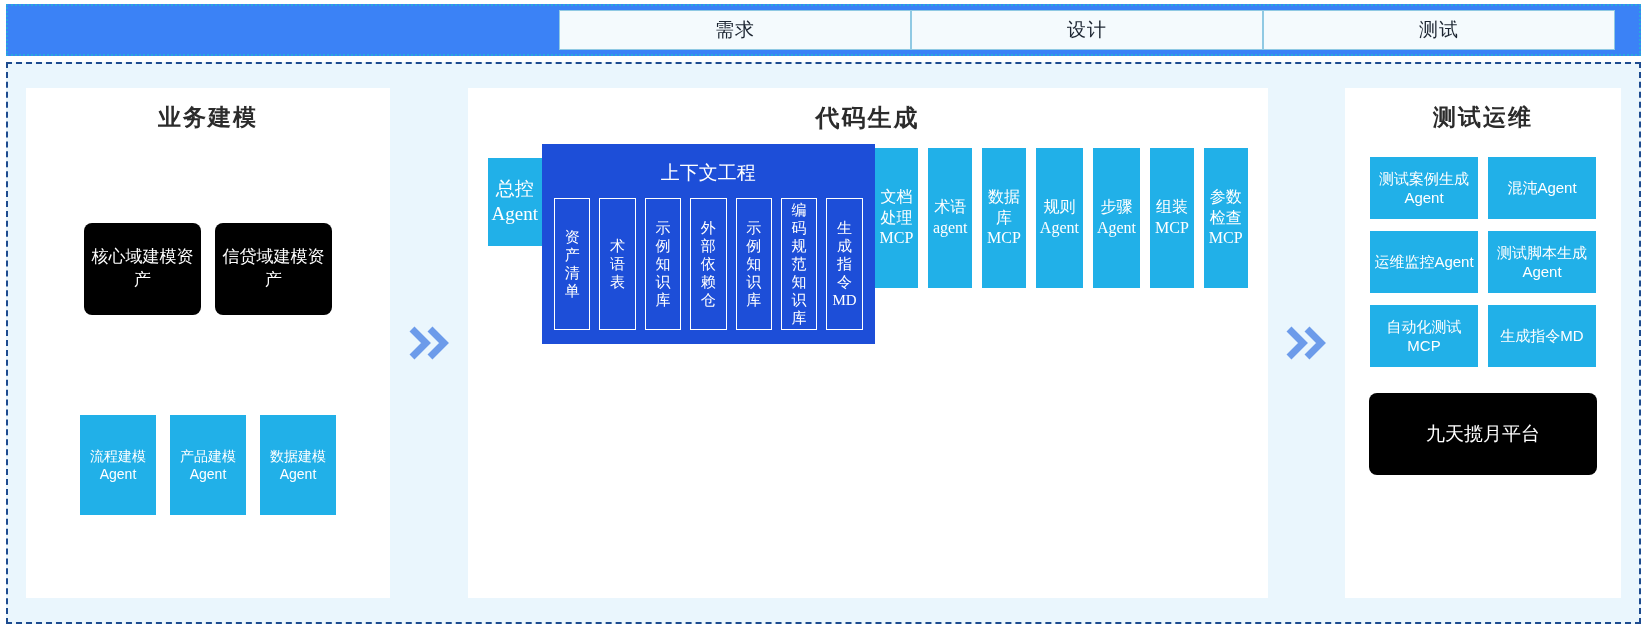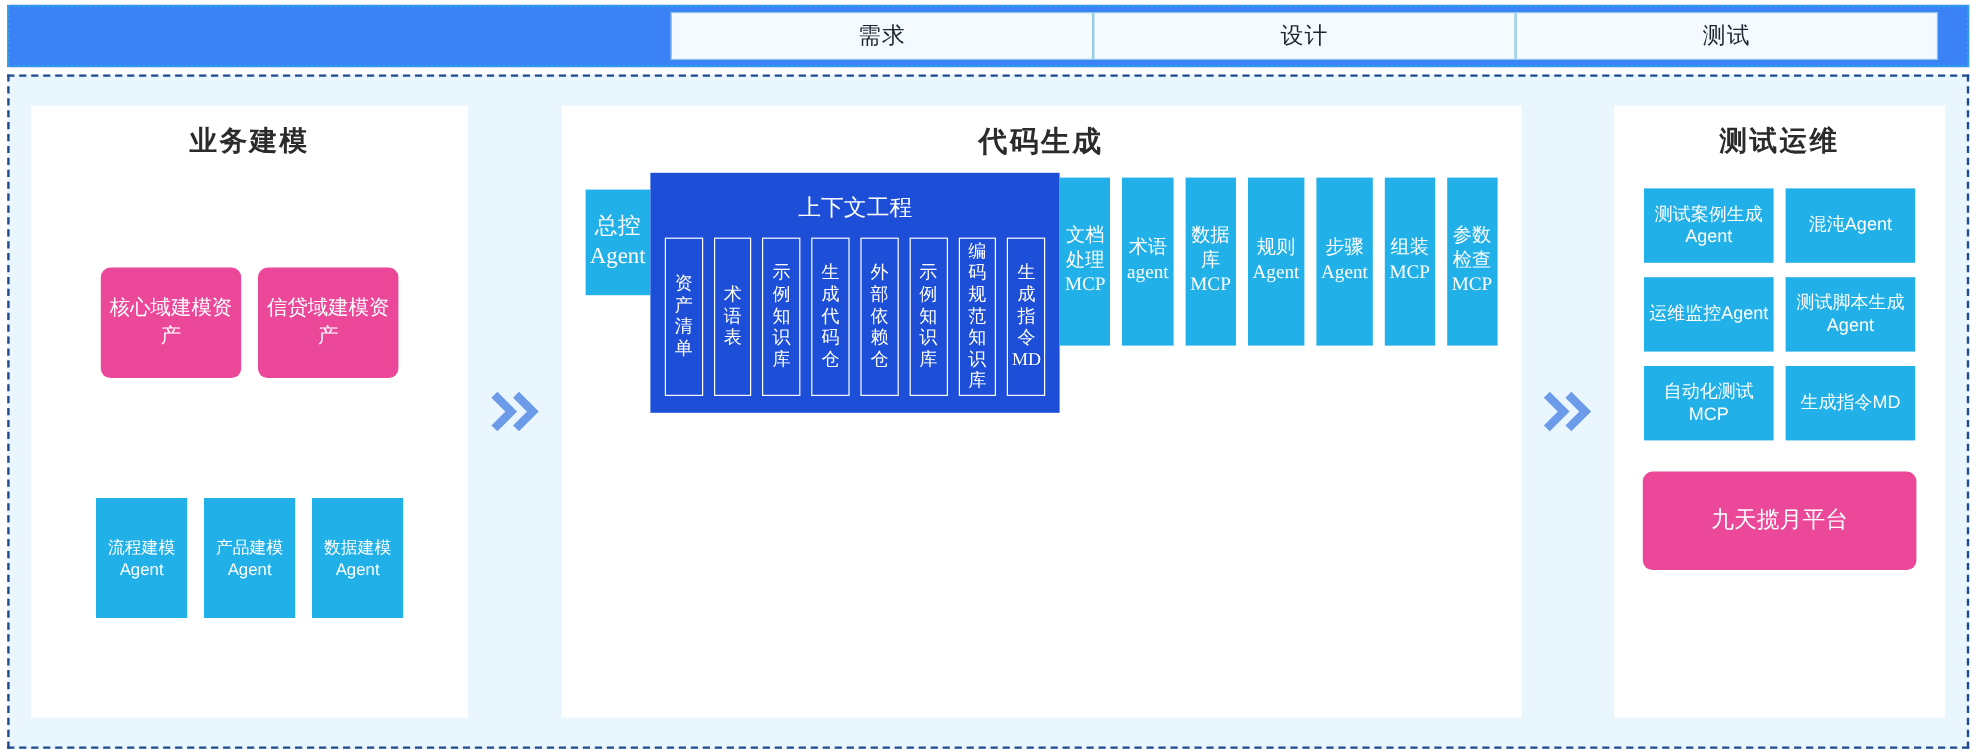--- a/index.html
+++ b/index.html
@@ -60,21 +60,21 @@
     flex: 1 1 auto;
     color: #6c9bea;
     font-size: 40px; font-weight: bold;
     line-height: 1;
     user-select: none;
   }
   .chevron svg { display: block; }
 
   
   .navy-card {
-    background: #ec4899;
+    background: #000000;
     border-radius: 8px;
     color: #ffffff;
     display: flex; align-items: center; justify-content: center;
     text-align: center;
     font-size: 17px; line-height: 1.35;
     padding: 4px 4px;
   }
   .cyan-card {
     background: #21b0e8;
     color: #ffffff;
@@ -196,21 +196,20 @@
       <div class="center-inner">
 
         <div class="cyan-card master-agent">总控Agent</div>
 
         <div class="ctx-block">
           <div class="ctx-title">上下文工程</div>
           <div class="ctx-row">
             <div class="ctx-item">资产清单</div>
             <div class="ctx-item">术语表</div>
             <div class="ctx-item">示例知识库</div>
-            <div class="ctx-item">生成代码仓</div>
             <div class="ctx-item">外部依赖仓</div>
             <div class="ctx-item">示例知识库</div>
             <div class="ctx-item">编码规范知识库</div>
             <div class="ctx-item">生成指令MD</div>
           </div>
         </div>
 
         <div class="tools-row">
           <div class="cyan-card">文档处理MCP</div>
           <div class="cyan-card">术语agent</div>

